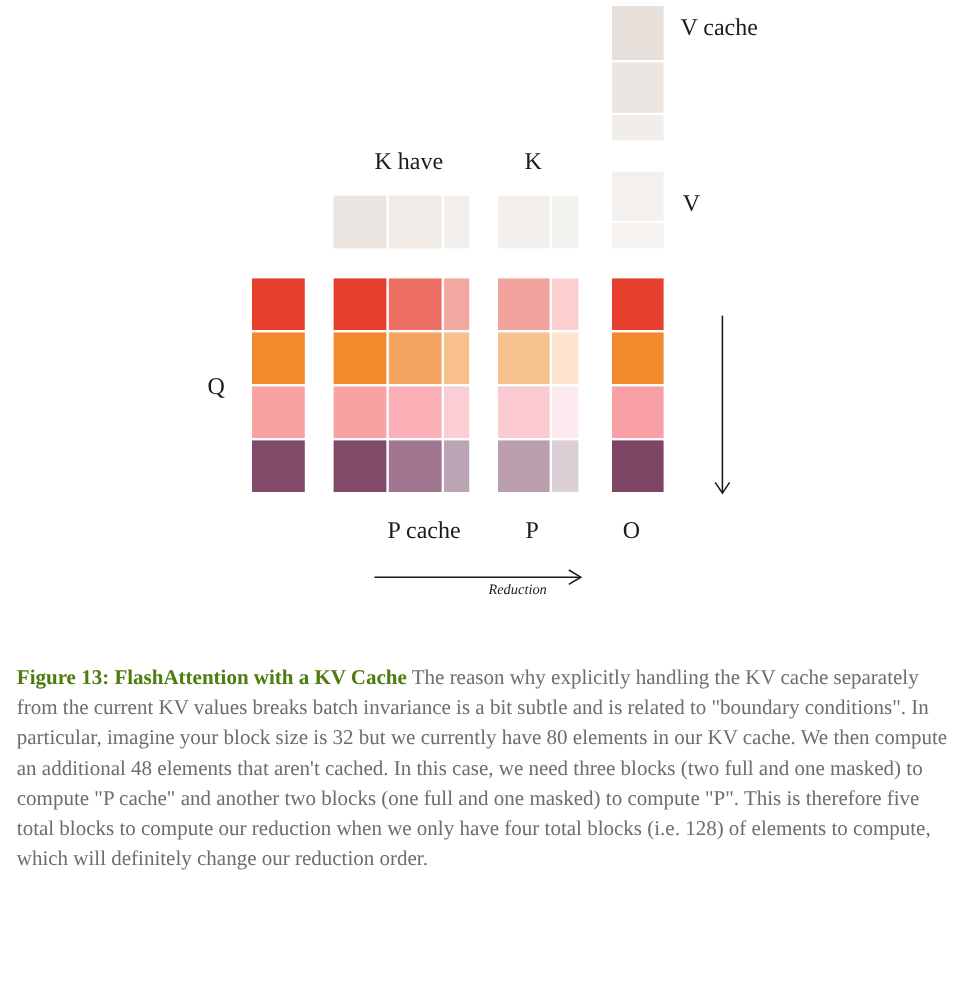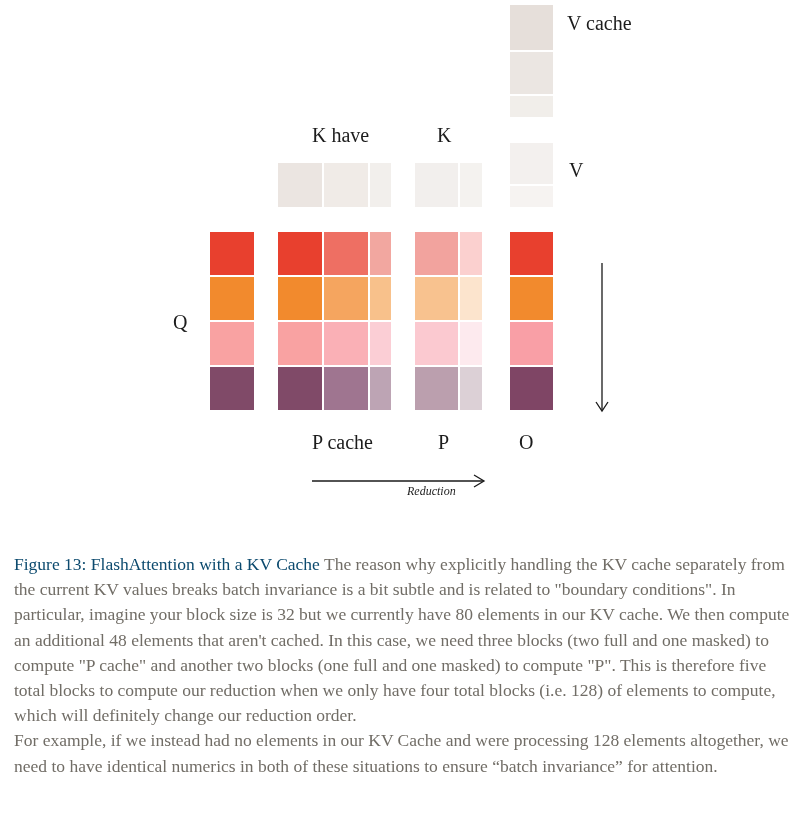--- a/index.html
+++ b/index.html
@@ -26,21 +26,21 @@
   .fig-label.italic{font-style:italic;font-size:12px;}
   .arrow-svg{position:absolute;overflow:visible;}
   .caption{
     position:absolute;
     left:14px;top:552px;width:776px;
     font-size:17.5px;
     line-height:25.2px;
     color:#716d66;
   }
   .caption p{margin:0;padding:0;}
-  .caption strong{font-weight:normal;color:#0c4a6e;}
+  .caption strong{font-weight:bold;color:#4d7c0f;}
 </style>
 </head>
 <body>
 
 <div class="page">
 
   <div class="figure-canvas">
 
     <svg class="arrow-svg" style="left:592px;top:258px;" width="20" height="160" viewBox="0 0 20 160">
       <line x1="10" y1="5" x2="10" y2="152" stroke="#1a1a1a" stroke-width="1.3"></line>
@@ -87,24 +87,23 @@
       <div class="block" style="left: 460px; top: 367px; width: 22px; height: 43px; background: rgb(220, 208, 214);"></div>
       <div class="block" style="left: 510px; top: 232px; width: 43px; height: 43px; background: rgb(232, 64, 46);"></div>
       <div class="block" style="left: 510px; top: 277px; width: 43px; height: 43px; background: rgb(242, 138, 45);"></div>
       <div class="block" style="left: 510px; top: 322px; width: 43px; height: 43px; background: rgb(249, 159, 166);"></div>
       <div class="block" style="left: 510px; top: 367px; width: 43px; height: 43px; background: rgb(127, 69, 101);"></div>
       <div class="fig-label" style="left: 567px; top: 12px;">V cache</div>
       <div class="fig-label" style="left: 312px; top: 124px;">K have</div>
       <div class="fig-label" style="left: 437px; top: 124px;">K</div>
       <div class="fig-label" style="left: 569px; top: 159px;">V</div>
       <div class="fig-label" style="left: 173px; top: 311px;">Q</div>
-      <div class="fig-label" style="left: 312px; top: 431px;">P cache</div>
+      <div class="fig-label" style="left: 323px; top: 431px;">P cache</div>
       <div class="fig-label" style="left: 438px; top: 431px;">P</div>
       <div class="fig-label" style="left: 519px; top: 431px;">O</div>
       <div class="fig-label italic" style="left: 407px; top: 485px;">Reduction</div>
     </div>
 
   <div class="caption">
     <p><strong>Figure 13: FlashAttention with a KV Cache</strong><span> The reason why explicitly handling the KV cache separately from the current KV values breaks batch invariance is a bit subtle and is related to "boundary conditions". In particular, imagine your block size is 32 but we currently have 80 elements in our KV cache. We then compute an additional 48 elements that aren't cached. In this case, we need three blocks (two full and one masked) to compute "P cache" and another two blocks (one full and one masked) to compute "P". This is therefore five total blocks to compute our reduction when we only have four total blocks (i.e. 128) of elements to compute, which will definitely change our reduction order.</span></p>
-    <p>For example, if we instead had no elements in our KV Cache and were processing 128 elements altogether, we need to have identical numerics in both of these situations to ensure “batch invariance” for attention.</p>
   </div>
 
 </div>
 
 </body></html>

